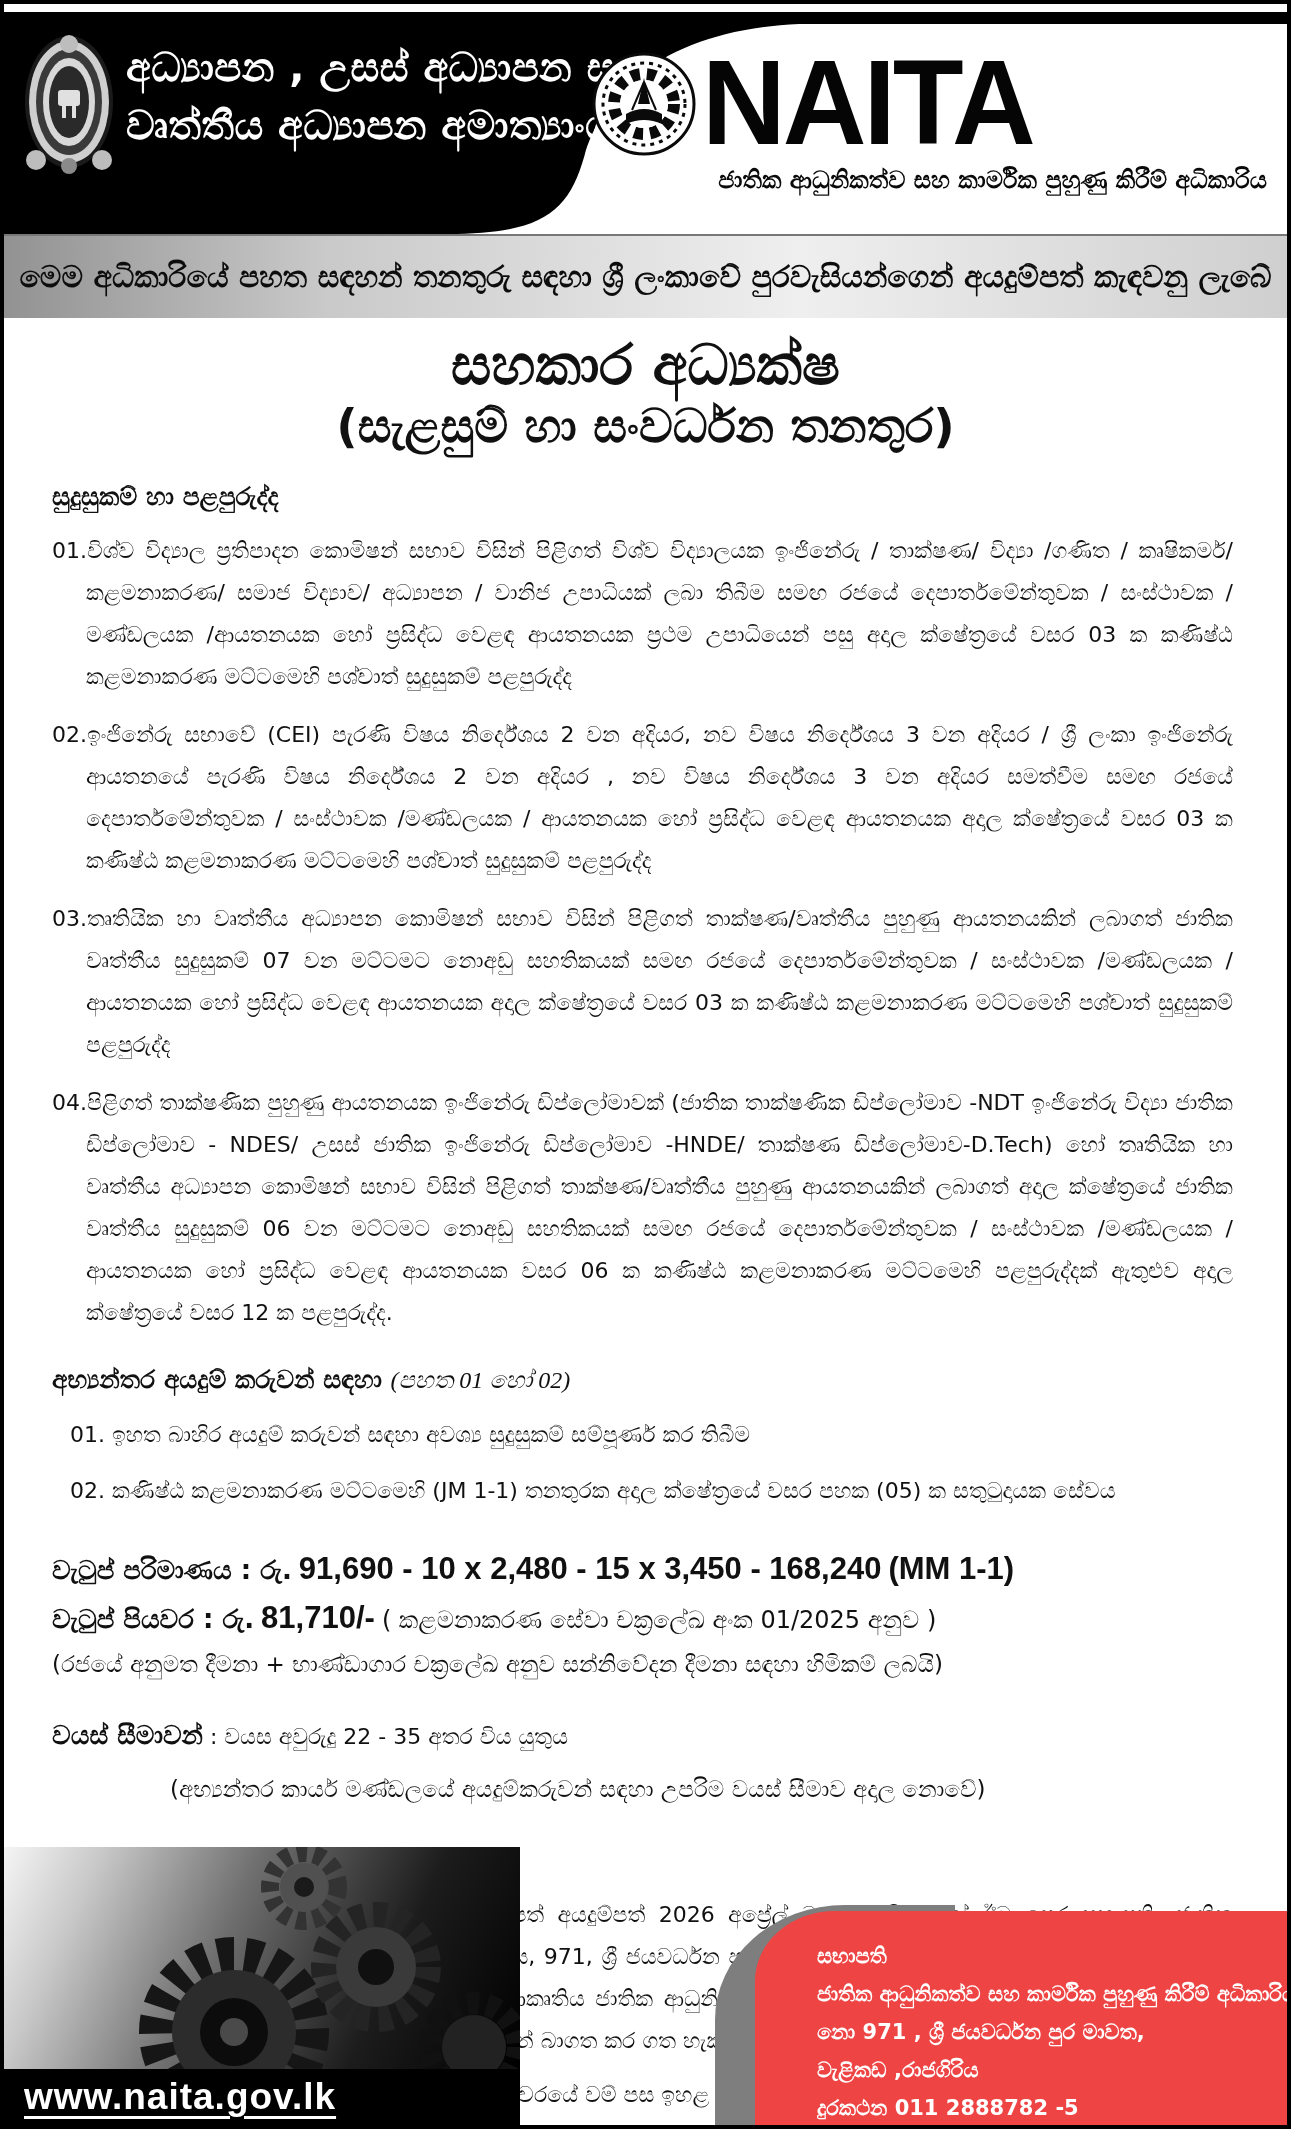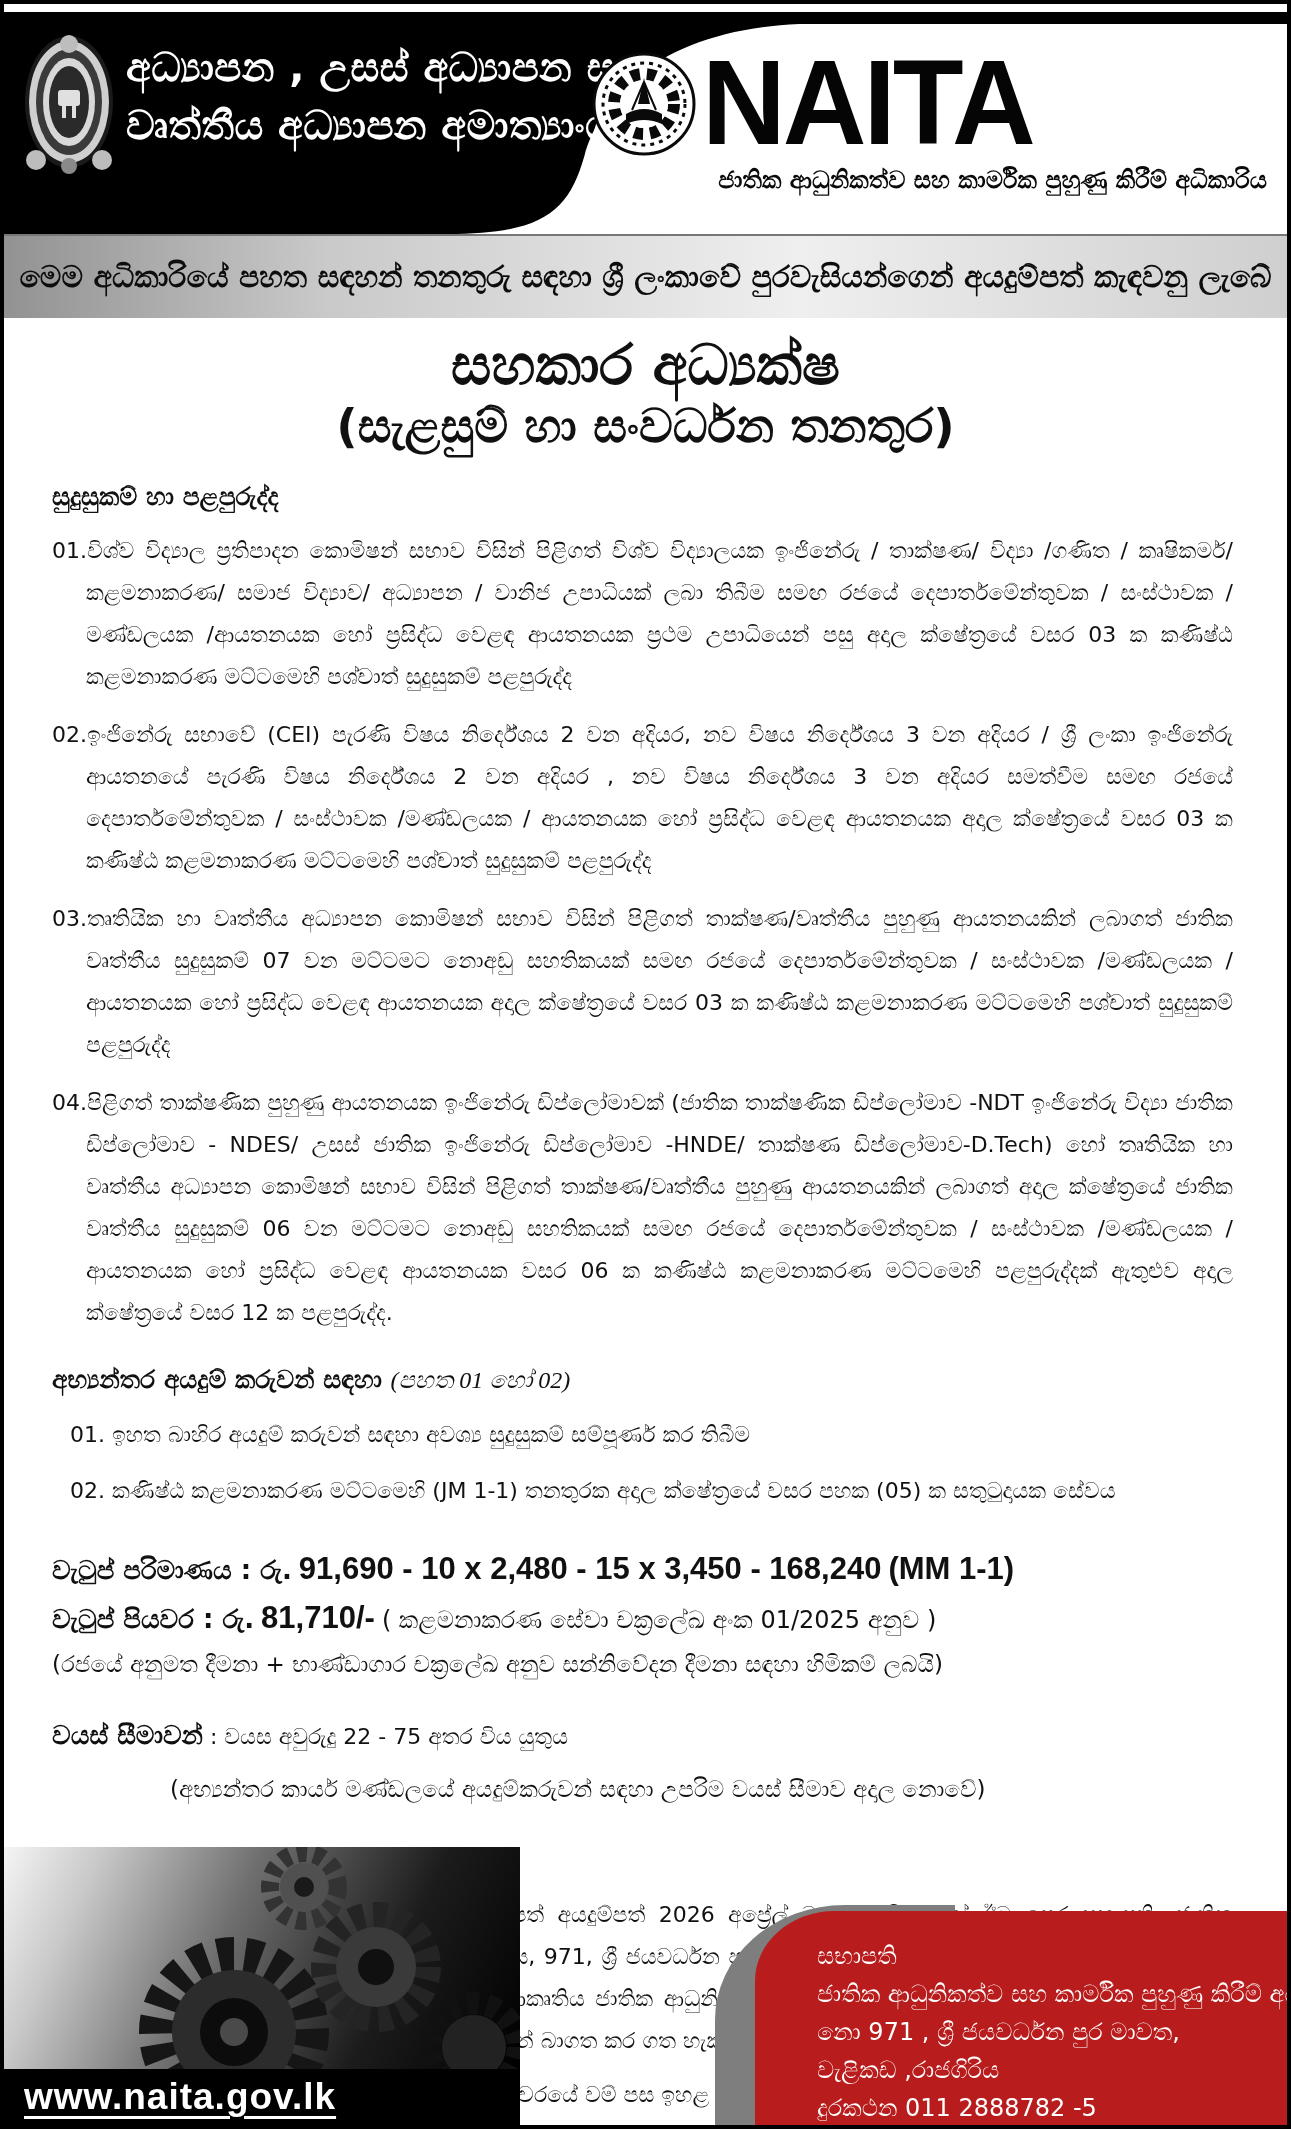--- a/index.html
+++ b/index.html
@@ -76,22 +76,22 @@
     color:#fff; font-weight:900; font-size:37px; letter-spacing:1px;
     text-decoration:underline; text-underline-offset:7px; text-decoration-thickness:3px;
     font-family:"Liberation Sans","DejaVu Sans",sans-serif;
   }
   .contact-box { position:absolute; right:0; bottom:0; width:532px; height:214px; }
   .contact-gray {
     position:absolute; left:-40px; top:-6px; width:240px; height:220px;
     background:#7e7e7e; border-top-left-radius:130px 115px;
   }
   .contact-black {
-    position:absolute; inset:0; background:#b91c1c; border-top-left-radius:80px 70px;
-    padding:26px 14px 0 62px; color:#fff; font-size:24px; line-height:38px;
+    position:absolute; inset:0; background:#ef4444; border-top-left-radius:80px 70px;
+    padding:26px 14px 0 62px; color:#fff; font-size:21px; line-height:38px;font-weight:bold;
   }
   .contact-black div { white-space:nowrap; }
 </style>
 </head>
 <body>
 
 <div class="page">
 
   <div class="header">
     <svg class="header-svg" viewBox="0 0 1291 230" preserveAspectRatio="none">
@@ -183,21 +183,21 @@
       <div class="salary-row">
         <span class="salary-label">වැටුප් පියවර     : රු.</span>
         <span class="salary-value">81,710/-</span>
         <span class="salary-note">( කළමනාකරණ සේවා චක්‍රලේඛ අංක 01/2025 අනුව )</span>
       </div>
       <div class="allowance-note">(රජයේ අනුමත දීමනා + භාණ්ඩාගාර චක්‍රලේඛ අනුව සන්නිවේදන දීමනා සඳහා හිමිකම් ලබයි)</div>
     </div>
 
     <div class="age-row">
       <span class="salary-label">වයස් සීමාවන්</span>
-      <span>: වයස අවුරුදු 22 - 75 අතර විය යුතුය</span>
+      <span>: වයස අවුරුදු 22 - 35 අතර විය යුතුය</span>
     </div>
     <div class="age-note">(අභ්‍යන්තර කාර්ය මණ්ඩලයේ  අයදුම්කරුවන් සඳහා උපරිම වයස් සීමාව අදාල නොවේ)</div>
 
     <div class="gen-head">පොදු උපදෙස්</div>
 
     <div class="bullet">
       <span class="dot">•</span>
       <span class="btxt">නියමිත ආකෘති පත්‍ර වල සකසන ලද අයදුම්පත් අයදුම්පත් 2026 අප්‍රේල් මස 23 දින හෝ ඊට පෙර සභාපති, ජාතික ආධුනිකත්ව සහ කාර්මික පුහුණු කිරීම් අධිකාරිය, 971, ශ්‍රී ජයවර්ධන පුර මාවත, වැලිකඩ, රාජගිරිය යන  ලිපිනයට ලියාපදිංචි තැපෑලෙන් එවිය යුතුය. අදාළ අයදුම් පත්‍රයේ ආකෘතිය ජාතික ආධුනිකත්ව සහ කාර්මික පුහුණු කිරීම් අධිකාරියේ නිල වෙබ් අඩවිය වන https://www.naita.gov.lk වෙතින් බාගත කර ගත හැක.</span>
     </div>
     <div class="bullet">

